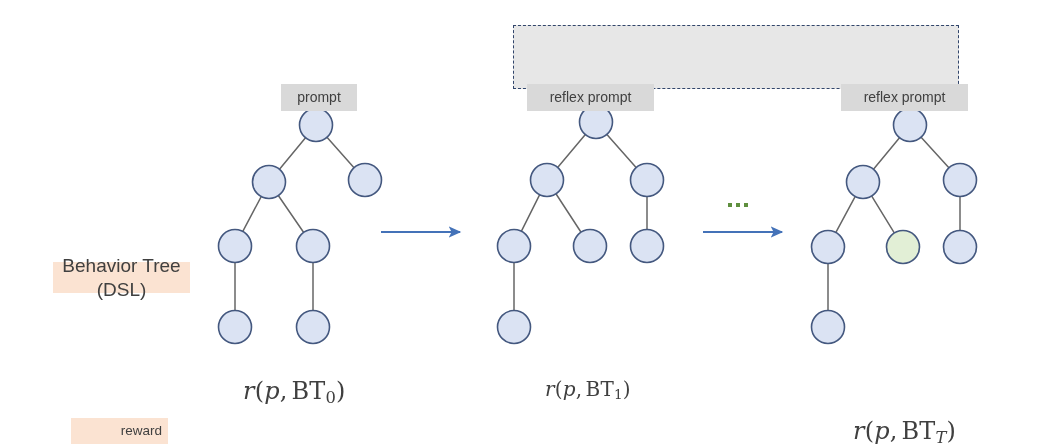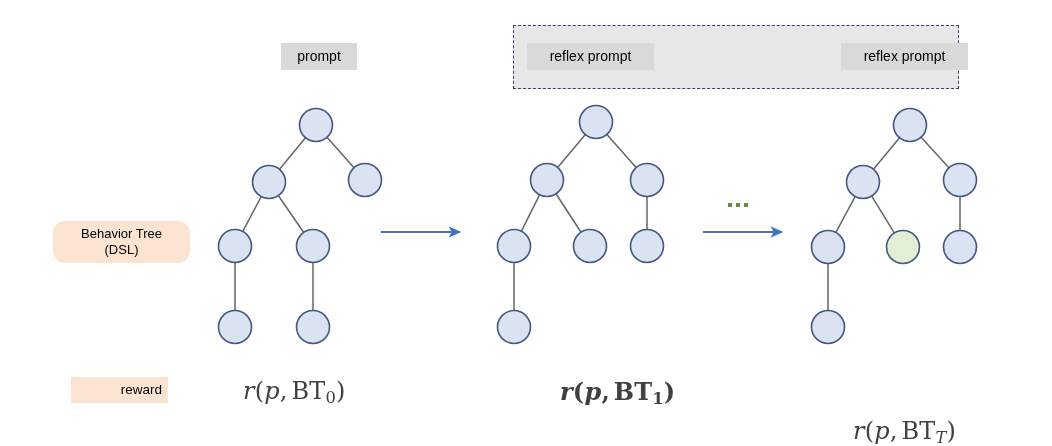--- a/index.html
+++ b/index.html
@@ -19,24 +19,25 @@
     background: #ffffff;
     overflow: hidden;
   }
   
   .chip {
     position: absolute;
     display: flex;
     align-items: center;
     justify-content: center;
     text-align: center;
-    color: #000000;
+    color: #404040;
     line-height: 1.25;
     white-space: pre-line;
     box-sizing: border-box;
+    margin-top: 41px;
   }
   .chip-gray   { background: #d9d9d9; }
   .chip-peach  { background: #fbe3d2; }
 
   
   .dashed-group {
     position: absolute;
     background: #e7e7e7;
     border: 1.6px dashed #31456b;
     box-sizing: border-box;
@@ -141,26 +142,26 @@
     <g id="arrows-layer">
         <line x1="381" y1="232" x2="460" y2="232" stroke="#4472b8" stroke-width="2.1" marker-end="url(#arrowhead)"></line>
         <line x1="703" y1="232" x2="782" y2="232" stroke="#4472b8" stroke-width="2.1" marker-end="url(#arrowhead)"></line>
       </g>
   </svg>
 
   <div id="overlay">
       <div class="chip chip-gray" style="left: 281px; top: 43px; width: 76px; height: 27px; font-size: 14px;">prompt</div>
       <div class="chip chip-gray" style="left: 527px; top: 43px; width: 127px; height: 27px; font-size: 14px;">reflex prompt</div>
       <div class="chip chip-gray" style="left: 841px; top: 43px; width: 127px; height: 27px; font-size: 14px;">reflex prompt</div>
-      <div class="chip chip-peach" style="left: 53px; top: 221px; width: 137px; height: 42px; font-size: 13px; border-radius: 12px;">Behavior Tree
+      <div class="chip chip-peach" style="left: 53px; top: 221px; width: 137px; height: 31px; font-size: 19px;">Behavior Tree
 (DSL)</div>
       <div class="chip chip-peach" style="left: 71px; top: 377px; width: 97px; height: 26px; font-size: 13.5px; padding-left: 44px;">reward</div>
       <div class="ellipsis-dots" title="..." style="left: 728px; top: 203px;">
         <i style="background: rgb(95, 143, 62);"></i>
         <i style="background: rgb(95, 143, 62);"></i>
         <i style="background: rgb(95, 143, 62);"></i>
       </div>
       <div class="formula" style="left: 243px; top: 377px; font-size: 24px;"><span class="mi">r</span><span class="mup">(</span><span class="mi">p</span><span class="mup comma">,</span><span class="mup">BT<sub style="font-style:normal">0</sub></span><span class="mup">)</span></div>
-      <div class="formula" style="left: 560px; top: 377px; font-size: 24px; font-weight: bold;"><span class="mi">r</span><span class="mup">(</span><span class="mi">p</span><span class="mup comma">,</span><span class="mup">BT<sub style="font-style:normal">1</sub></span><span class="mup">)</span></div>
+      <div class="formula" style="left: 545px; top: 377px; font-size: 20px;"><span class="mi">r</span><span class="mup">(</span><span class="mi">p</span><span class="mup comma">,</span><span class="mup">BT<sub style="font-style:normal">1</sub></span><span class="mup">)</span></div>
       <div class="formula" style="left: 853px; top: 377px; font-size: 24px; margin-top: 40px;"><span class="mi">r</span><span class="mup">(</span><span class="mi">p</span><span class="mup comma">,</span><span class="mup">BT<sub style="font-style:italic">T</sub></span><span class="mup">)</span></div>
     </div>
 
 </div>
 
 </body></html>

